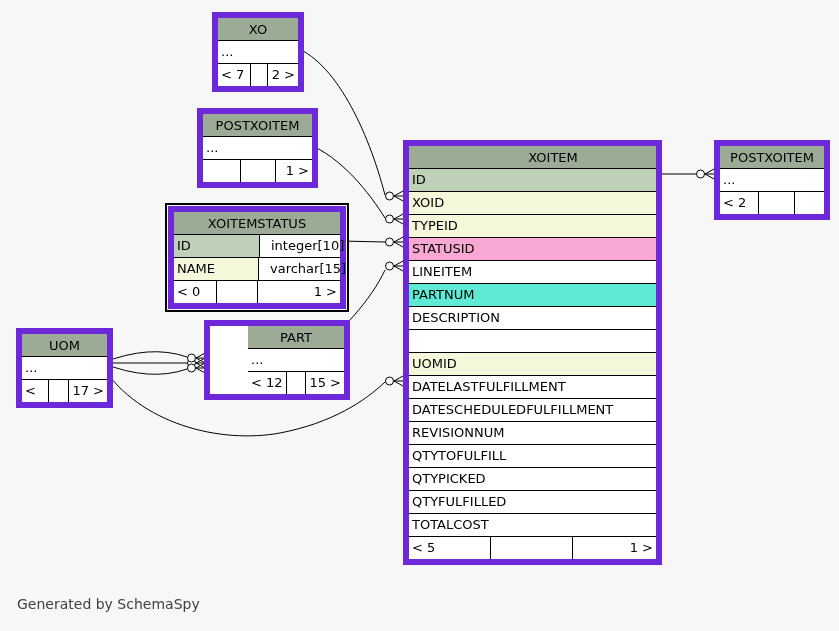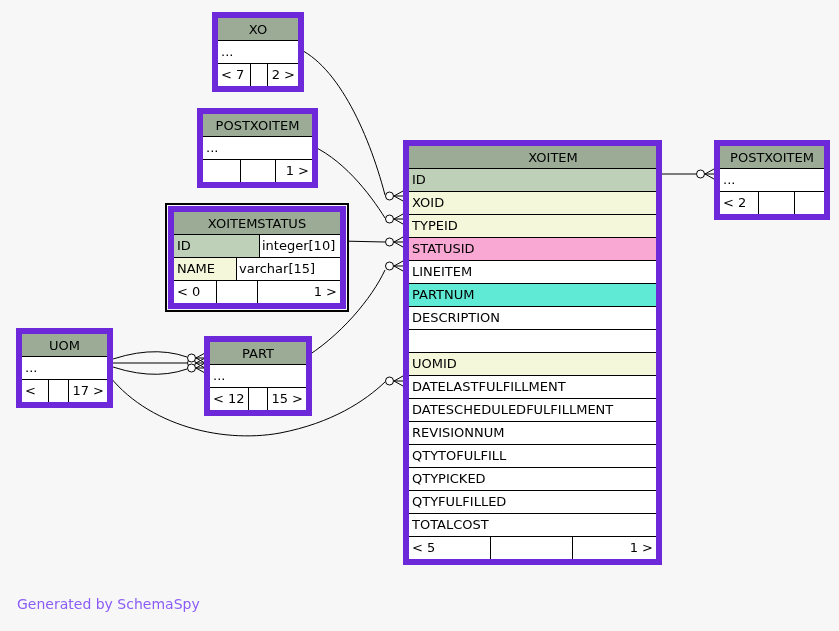--- a/index.html
+++ b/index.html
@@ -21,31 +21,31 @@
     height:23px;line-height:23px;text-align:center;
     border-bottom:1px solid #000;box-sizing:border-box;
     white-space:nowrap;overflow:hidden;cursor:pointer;
   }
   .tbl-row{
     height:23px;line-height:22px;box-sizing:border-box;
     border-bottom:1px solid #000;display:flex;
     white-space:nowrap;
   }
   .cell-name{padding-left:3px;box-sizing:border-box;flex:1 1 auto;overflow:hidden;}
-  .cell-type{padding-left:2px;box-sizing:border-box;background:#fff;border-left:1px solid #000;flex:0 0 auto;overflow:visible;}
+  .cell-type{padding-left:11px;box-sizing:border-box;background:#fff;border-left:1px solid #000;flex:0 0 auto;overflow:visible;}
   .tbl-footer{
     height:22px;line-height:21px;display:flex;background:#fff;box-sizing:border-box;
   }
   .ft-cell{box-sizing:border-box;overflow:hidden;}
   .ft-cell.c1{border-right:1px solid #000;padding-left:3px;text-align:left;}
   .ft-cell.c2{border-right:1px solid #000;}
   .ft-cell.c3{flex:1 1 auto;padding-right:3px;text-align:right;}
   #caption{
     position:absolute;left:17px;top:596px;z-index:1;
-    font-size:14px;color:#8b5cf6;
+    font-size:14px;color:#404040;
   }
 </style>
 </head>
 <body>
 
 <svg id="edge-layer" width="839" height="631" viewBox="0 0 839 631">
     <g>
       <path d="M292,46 C335,60 368,130 385,195" fill="none" stroke="#000000" stroke-width="1"></path>
       <line x1="394" y1="196" x2="403" y2="191" stroke="#000000" stroke-width="1"></line>
       <line x1="394" y1="196" x2="403" y2="196" stroke="#000000" stroke-width="1"></line>
@@ -133,41 +133,41 @@
         <div class="ft-cell c3">1 &gt;</div>
       </div>
     </div>
     <div class="schema-table emphasized" style="left: 168px; top: 206px; width: 166px;">
       <div class="tbl-header" style="background: rgb(155, 171, 150);">XOITEMSTATUS</div>
       <div class="tbl-row">
         <div class="cell-name" style="background: rgb(190, 209, 184); flex: 0 0 auto; width: 85px;">ID</div>
         <div class="cell-type" style="width: 81px;">integer[10]</div>
       </div>
       <div class="tbl-row">
-        <div class="cell-name" style="background: rgb(244, 247, 218); flex: 0 0 auto; width: 62px;">NAME</div>
+        <div class="cell-name" style="background: rgb(244, 247, 218); flex: 0 0 auto; width: 84px;">NAME</div>
         <div class="cell-type" style="width: 81px;">varchar[15]</div>
       </div>
       <div class="tbl-footer">
         <div class="ft-cell c1" style="width: 43px;">&lt; 0</div>
         <div class="ft-cell c2" style="width: 41px;"></div>
         <div class="ft-cell c3">1 &gt;</div>
       </div>
     </div>
     <div class="schema-table" style="left: 16px; top: 328px; width: 85px;">
       <div class="tbl-header" style="background: rgb(155, 171, 150);">UOM</div>
       <div class="tbl-row">
         <div class="cell-name" style="background: rgb(255, 255, 255);">...</div>
       </div>
       <div class="tbl-footer">
         <div class="ft-cell c1" style="width: 27px;">&lt; 1</div>
         <div class="ft-cell c2" style="width: 20px;"></div>
         <div class="ft-cell c3">17 &gt;</div>
       </div>
     </div>
-    <div class="schema-table" style="left: 204px; top: 336px; width: 96px;">
+    <div class="schema-table" style="left: 204px; top: 320px; width: 96px; padding-left: 38px;">
       <div class="tbl-header" style="background: rgb(155, 171, 150);">PART</div>
       <div class="tbl-row">
         <div class="cell-name" style="background: rgb(255, 255, 255);">...</div>
       </div>
       <div class="tbl-footer">
         <div class="ft-cell c1" style="width: 39px;">&lt; 12</div>
         <div class="ft-cell c2" style="width: 19px;"></div>
         <div class="ft-cell c3">15 &gt;</div>
       </div>
     </div>

